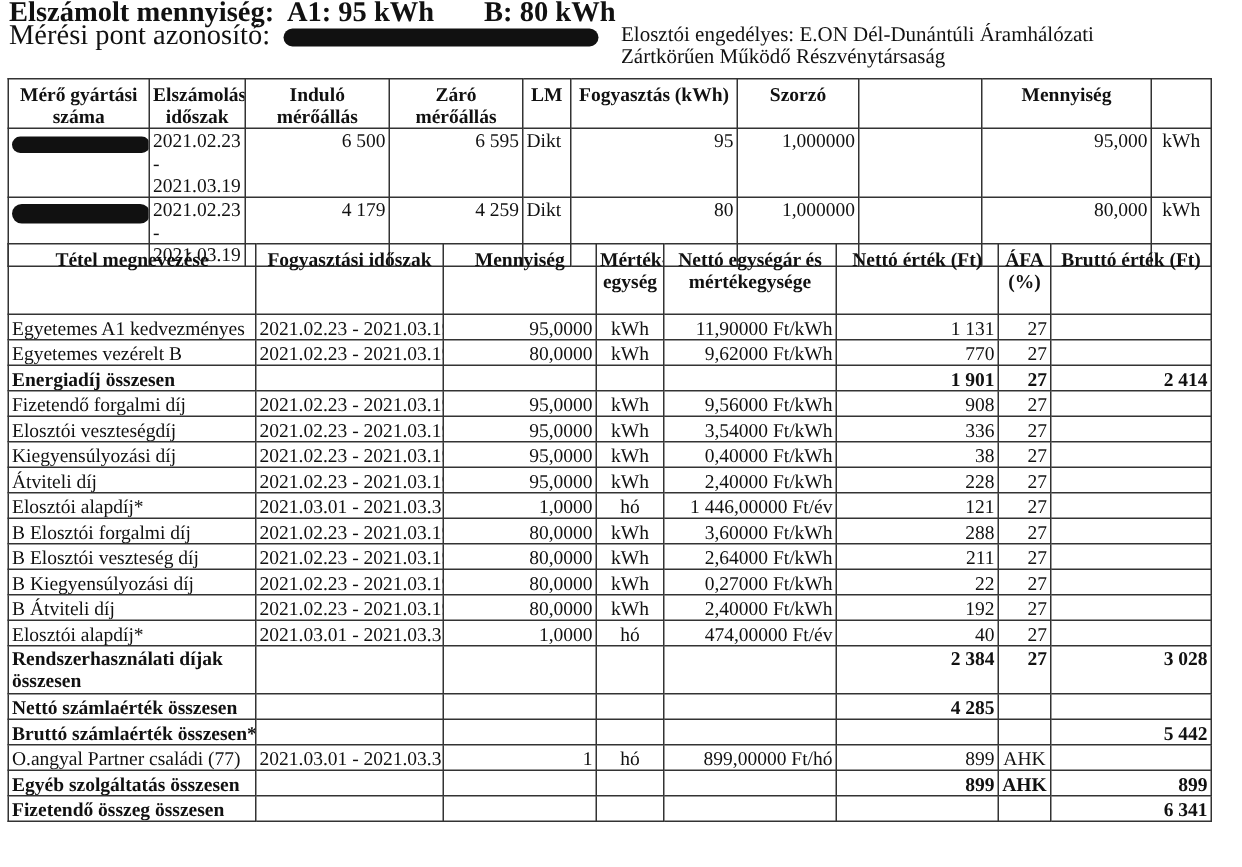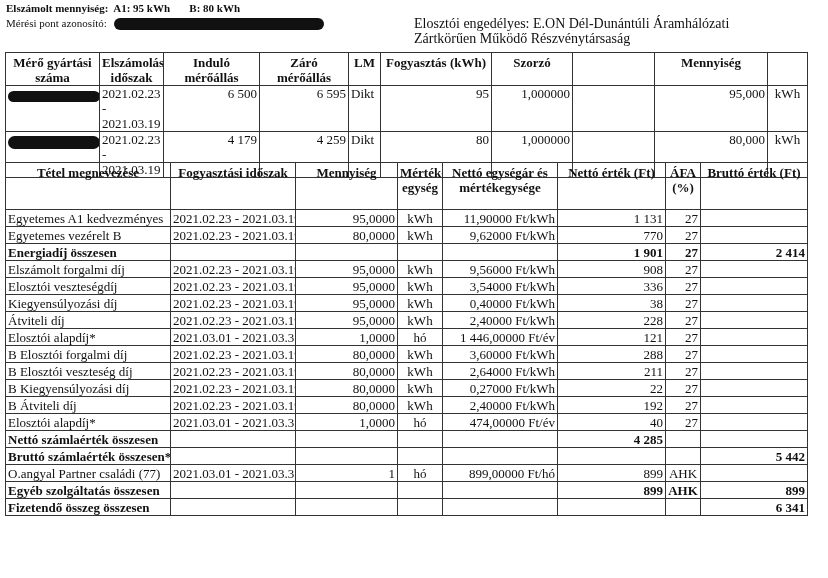--- a/index.html
+++ b/index.html
@@ -1,18 +1,18 @@
 <!DOCTYPE html>
 <html><head>
 <meta charset="utf-8">
 <style>
   html, body { margin:0; padding:0; background:#fff; }
   body { width:828px; height:578px; position:relative; overflow:hidden;
          font-family:"Liberation Serif", serif; color:#111; font-size:13px; }
-  .hdr-left { position:absolute; left:6px; top:1px; line-height:15px; font-size:11px; }
+  .hdr-left { position:absolute; left:6px; top:1px; line-height:15px; font-size:19px; }
   .hdr-left .b { font-weight:bold; }
   .hdr-right { position:absolute; left:414px; top:16px; line-height:15px; font-size:14px; }
   .redact { display:inline-block; background:#111; border-radius:8px; vertical-align:middle; }
   table { border-collapse:collapse; position:absolute; table-layout:fixed; }
   td, th { border:1.5px solid #333; padding:0 2px; font-size:13px; line-height:15px; overflow:hidden; white-space:nowrap; }
   th { font-weight:bold; text-align:center; vertical-align:top; white-space:normal; padding-top:2px; }
   .r { text-align:right; }
   .c { text-align:center; }
   .bold td { font-weight:bold; }
   #meter-table { left:5px; top:52px; width:802px; }
@@ -146,21 +146,21 @@
         <td>Energiadíj összesen</td>
         <td></td>
         <td class="r"></td>
         <td class="c"></td>
         <td class="r"></td>
         <td class="r">1 901</td>
         <td class="r">27</td>
         <td class="r">2 414</td>
       </tr>
       <tr>
-        <td>Elszámolt forgalmi díj</td>
+        <td>Fizetendő forgalmi díj</td>
         <td>2021.02.23 - 2021.03.19</td>
         <td class="r">95,0000</td>
         <td class="c">kWh</td>
         <td class="r">9,56000 Ft/kWh</td>
         <td class="r">908</td>
         <td class="r">27</td>
         <td class="r"></td>
       </tr>
       <tr>
         <td>Elosztói veszteségdíj</td>
@@ -244,20 +244,30 @@
       </tr>
       <tr>
         <td>Elosztói alapdíj*</td>
         <td>2021.03.01 - 2021.03.31</td>
         <td class="r">1,0000</td>
         <td class="c">hó</td>
         <td class="r">474,00000 Ft/év</td>
         <td class="r">40</td>
         <td class="r">27</td>
         <td class="r"></td>
+      </tr>
+      <tr class="bold tall">
+        <td>Rendszerhasználati díjak összesen</td>
+        <td></td>
+        <td class="r"></td>
+        <td class="c"></td>
+        <td class="r"></td>
+        <td class="r">2 384</td>
+        <td class="r">27</td>
+        <td class="r">3 028</td>
       </tr>
       <tr class="bold">
         <td>Nettó számlaérték összesen</td>
         <td></td>
         <td class="r"></td>
         <td class="c"></td>
         <td class="r"></td>
         <td class="r">4 285</td>
         <td class="r"></td>
         <td class="r"></td>

